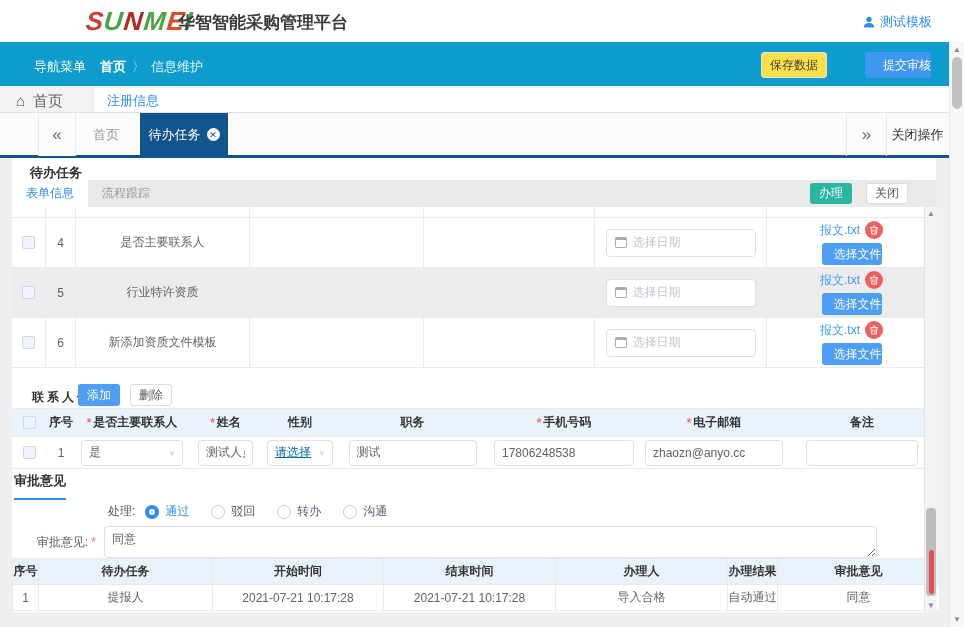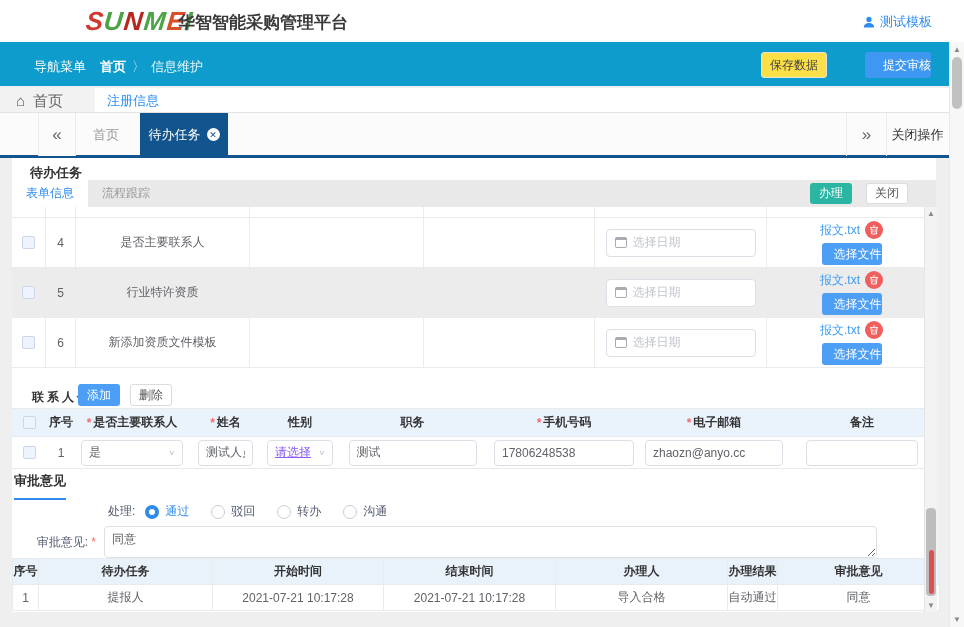--- a/index.html
+++ b/index.html
@@ -79,21 +79,21 @@
   .ct-row { display:flex; align-items:center; border-bottom:1px solid #e8eaec; }
   .ct-row.hd { height:28px; background:#eaf3fc; font-weight:bold; font-size:12px; color:#333; }
   .ct-row.data { height:32px; background:#fff; color:#606266; }
   .ct-row > div { display:flex; align-items:center; justify-content:center; height:100%; }
   .k-cb{width:34px}.k-seq{width:30px}.k-primary{width:112px}.k-name{width:75px}.k-gender{width:74px}.k-pos{width:151px}.k-phone{width:152px}.k-email{width:148px}.k-remark{flex:1}
   .req { color:#f56c6c; margin-right:2px; }
   .sel { height:26px; border:1px solid #dcdfe6; border-radius:4px; background:#fff; display:flex; align-items:center; justify-content:space-between; padding:0 7px; cursor:pointer; }
   .sel .sel-caret { color:#c0c4cc; font-size:9px; transform:scaleY(0.8); }
   .sel-primary { width:102px; }
   .sel-gender { width:66px; }
-  .sel-gender .sel-txt { color:#8b5cf6;text-decoration:underline; }
+  .sel-gender .sel-txt { color:#0369a1;text-decoration:underline; }
   .ti { height:26px; border:1px solid #dcdfe6; border-radius:4px; padding:0 7px; font-size:12px; color:#606266; font-family:"Liberation Sans","DejaVu Sans",sans-serif; outline:none; }
   .ti-name{width:55px}.ti-pos{width:128px}.ti-phone{width:140px}.ti-email{width:138px}.ti-remark{width:112px}
 
   
   .ap-title { position:absolute; top:314px; left:14px; font-size:13px; font-weight:bold; color:#333; padding-bottom:8px; border-bottom:2px solid #2d8cf0; }
   .ap-process { position:absolute; top:345px; left:76px; display:flex; align-items:center; font-size:12px; color:#515a6e;margin-left:32px; }
   .radio { width:14px; height:14px; border-radius:50%; border:1px solid #c9ccd4; background:#fff; display:inline-block; margin:0 6px 0 22px; cursor:pointer; }
   .radio.on { border:4px solid #2d8cf0; margin-left:10px; }
   .radio-lbl { color:#515a6e; }
   .radio-lbl.on { color:#2d8cf0; }

